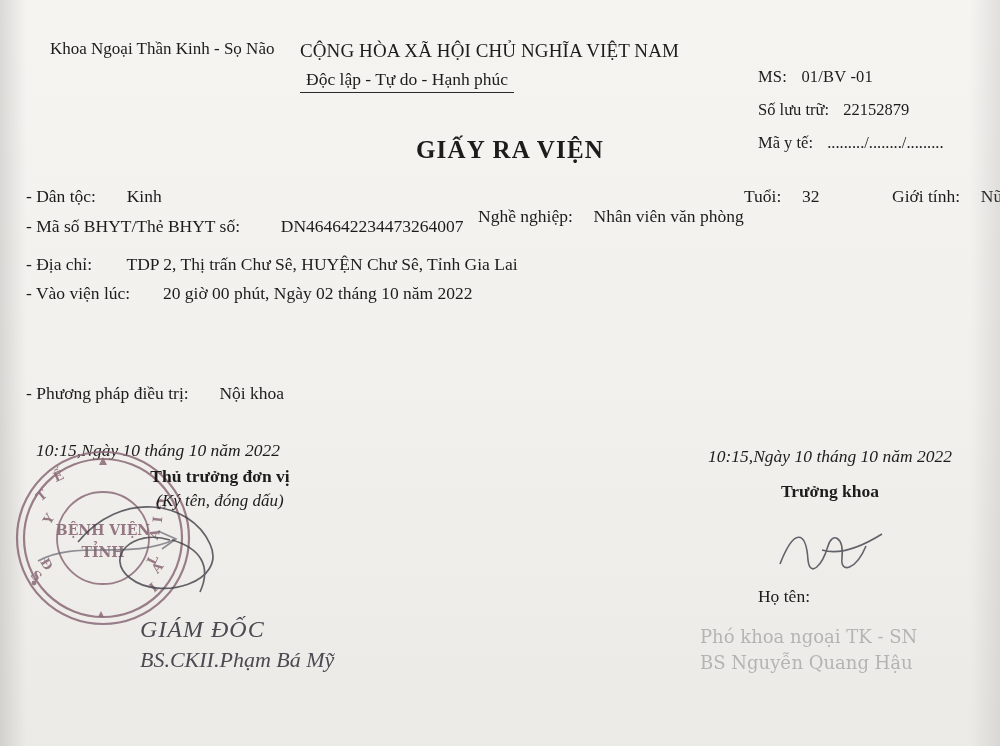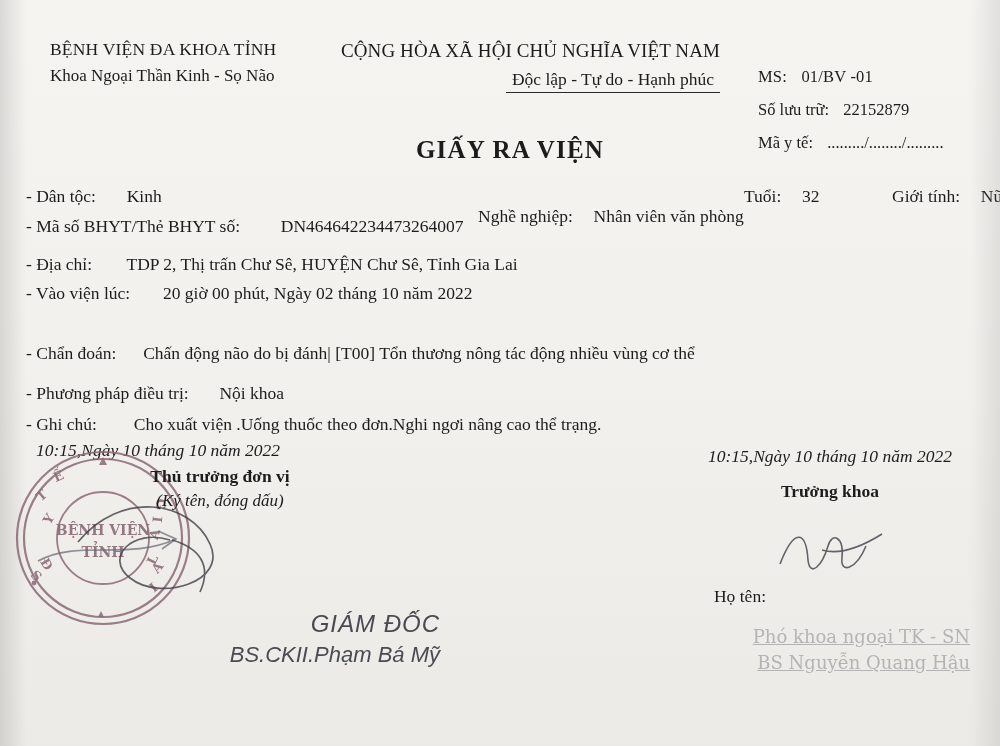--- a/index.html
+++ b/index.html
@@ -48,21 +48,21 @@
     font-size: 17.5px;
   }
   .hdr-left .l1 { letter-spacing: .2px; }
   .hdr-left .l2 { font-size: 17px; }
 
   .hdr-center {
     position: absolute;
     left: 300px;
     top: 40px;
     width: 420px;
-    text-align: right;
+    text-align: left;
   }
   .hdr-center .nat {
     font-size: 19px;
     letter-spacing: .1px;
   }
   .hdr-center .motto {
     font-size: 17.5px;
     margin-top: 7px;
     display: inline-block;
     border-bottom: 1.3px solid #2a2a2a;
@@ -135,24 +135,24 @@
     top: 466px;
     width: 260px;
     text-align: center;
   }
   .sig-left .t1 { font-size: 17.5px; font-weight: 700; }
   .sig-left .t2 { font-size: 17px; font-style: italic; margin-top: 4px; }
 
   .sig-left .director {
     position: absolute;
     left: 50px;
-    top: 144px;
+    top: 150px;
     width: 300px;
-    text-align: right;
-    font-family: Liberation Sans, sans-serif;
+    text-align: left;
+    font-family: Liberation Serif, serif;
     color: #4a4a52;
   }
   .sig-left .director .d1 {
     font-size: 24px;
     letter-spacing: 1px;
     font-style: italic;
   }
   .sig-left .director .d2 {
     font-size: 22px;
     font-style: italic;
@@ -166,32 +166,31 @@
     width: 280px;
     text-align: center;
   }
   .sig-right .r1 { font-size: 17.5px; font-style: italic; }
   .sig-right .r2 { font-size: 17.5px; font-weight: 700; margin-top: 14px; }
   .sig-right .r3 {
     position: absolute;
     left: -20px;
     top: 140px;
     width: 140px;
-    text-align: center;
+    text-align: right;
     font-size: 17.5px;
   }
   .sig-right .faded {
     position: absolute;
     left: 10px;
     top: 180px;
     width: 270px;
-    text-align: right;
+    text-align: left;
     color: rgba(110,110,118,.45);
     font-family: "DejaVu Serif", serif;
-    text-decoration: underline;
   }
   .sig-right .faded .f1 { font-size: 18px; }
   .sig-right .faded .f2 { font-size: 18px; margin-top: 5px; }
 
   
   .stamp {
     position: absolute;
     left: 8px;
     top: 443px;
     width: 190px;
@@ -217,21 +216,20 @@
     height: 70px;
     pointer-events: none;
   }
 </style>
 </head>
 <body>
 
 <div class="page">
 
   <div class="hdr-left">
-    <div class="l1">BỆNH VIỆN ĐA KHOA TỈNH</div>
     <div class="l2">Khoa Ngoại Thần Kinh - Sọ Não</div>
   </div>
 
   <div class="hdr-center">
     <div class="nat">CỘNG HÒA XÃ HỘI CHỦ NGHĨA VIỆT NAM</div>
     <div class="motto">Độc lập - Tự do - Hạnh phúc</div>
   </div>
 
   <div class="hdr-right">
     <div class="row ms">
@@ -287,37 +285,27 @@
     <span class="val">TDP 2, Thị trấn Chư Sê, HUYỆN Chư Sê, Tỉnh Gia Lai</span>
   </div>
 
   <div class="field" style="left:26px; top:283px;">
     <span class="lbl">- Vào viện lúc:</span>
     <span style="display:inline-block;width:24px"></span>
     <span class="val">20 giờ 00 phút, Ngày 02 tháng 10 năm 2022</span>
   </div>
 
 
-  <div class="field" style="left:26px; top:343px;">
-    <span class="lbl">- Chẩn đoán:</span>
-    <span style="display:inline-block;width:18px"></span>
-    <span class="val">Chấn động não do bị đánh| [T00] Tổn thương nông tác động nhiều vùng cơ thể</span>
-  </div>
 
   <div class="field" style="left:26px; top:383px;">
     <span class="lbl">- Phương pháp điều trị:</span>
     <span style="display:inline-block;width:22px"></span>
     <span class="val">Nội khoa</span>
   </div>
 
-  <div class="field" style="left:26px; top:414px;">
-    <span class="lbl">- Ghi chú:</span>
-    <span style="display:inline-block;width:28px"></span>
-    <span class="val">Cho xuất viện .Uống thuốc theo đơn.Nghi ngơi nâng cao thể trạng.</span>
-  </div>
 
   <div class="note-date">10:15,Ngày 10 tháng 10 năm 2022</div>
 
   <div class="stamp">
     <svg width="190" height="190" viewBox="0 0 190 190" aria-hidden="true">
       <g fill="none" stroke="#8a6a78" stroke-width="2.2" opacity="0.85">
         <circle cx="95" cy="95" r="86"></circle>
         <circle cx="95" cy="95" r="79"></circle>
         <circle cx="95" cy="95" r="46" stroke-width="1.8"></circle>
       </g>

